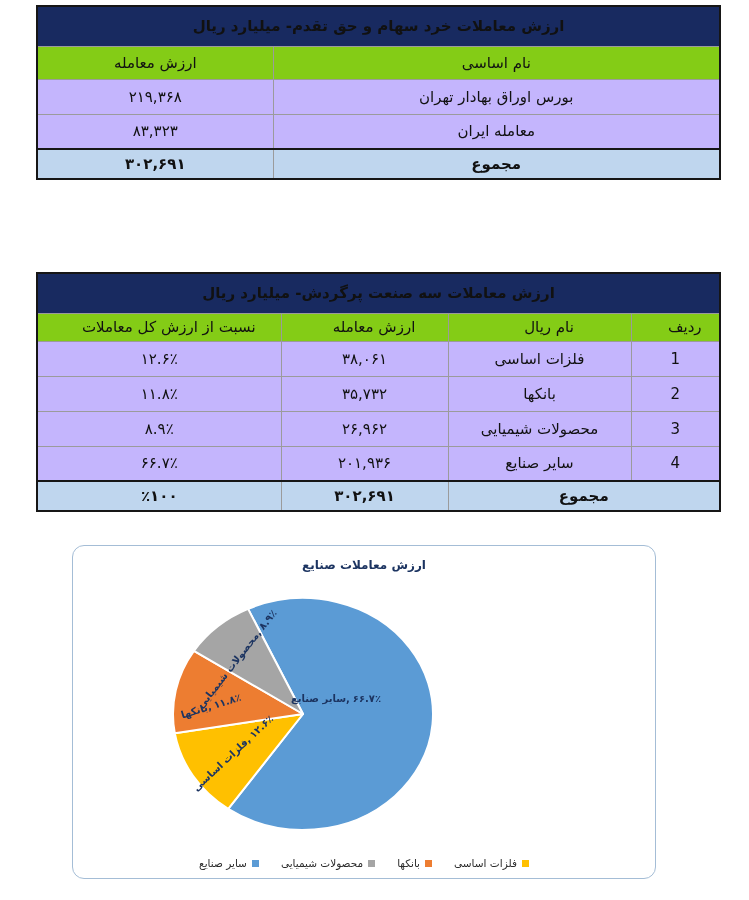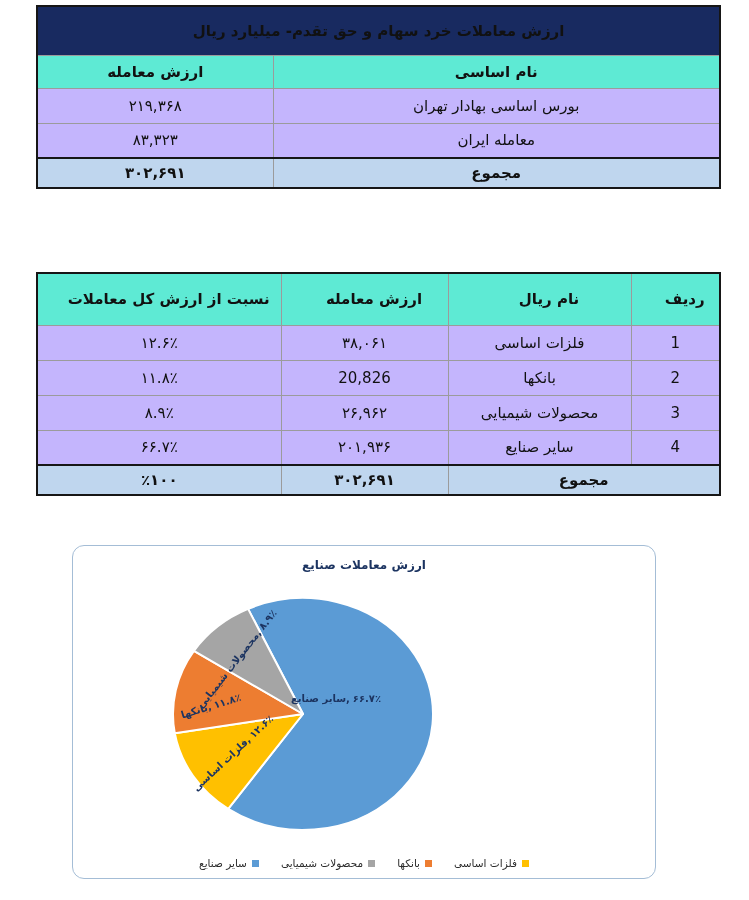--- a/index.html
+++ b/index.html
@@ -20,26 +20,26 @@
   #table2 { top:272px; }
   table.rpt td, table.rpt th {
     border:1px solid #9b9b9b;
     text-align:center; vertical-align:middle;
     color:#111; font-size:15px;
     overflow:hidden;
   }
   th.title-bar {
     background:#182a60; color:#ffffff;
     font-size:16px; font-weight:bold;
-    height:49px; border:1px solid #182a60;
+    height:40px; border:1px solid #182a60;
   }
   tr.hdr th {
-    background:#5eead4; font-weight:bold; height:33px;
-  }
-  #table2 tr.hdr th { height:52px;padding-left:19px; }
+    background:#84cc16; font-weight:normal; height:33px;
+  }
+  #table2 tr.hdr th { height:28px;padding-left:19px; }
   tr.data td { background:#c4b5fd; height:35px; }
   tr.total td {
     background:#bfd6ee; font-weight:bold; height:30px;
     border-top:2px solid #161616;
     margin-left:9px;
   }
   td.num, td.pct, th.num { direction:ltr; }
   td.idx { font-size:15px; font-family:"DejaVu Sans", sans-serif; }
 
   
@@ -84,21 +84,21 @@
       </colgroup>
     <tbody>
         <tr>
       <th class="title-bar" colspan="2">ارزش معاملات خرد سهام و حق تقدم- میلیارد ریال</th>
     </tr>
     <tr class="hdr">
       <th>نام اساسی</th>
       <th>ارزش معامله</th>
     </tr>
     <tr class="data">
-      <td>بورس اساسی بهادار تهران</td>
+      <td>بورس اوراق بهادار تهران</td>
       <td class="num">۲۱۹,۳۶۸</td>
     </tr>
     <tr class="data">
       <td>معامله ایران</td>
       <td class="num">۸۳,۳۲۳</td>
     </tr>
     <tr class="total">
       <td>مجموع</td>
       <td class="num">۳۰۲,۶۹۱</td>
     </tr>
@@ -106,36 +106,39 @@
     </table>
 
   <table class="rpt" id="table2">
     <colgroup>
       <col style="width:89px">
         <col style="width:183px">
         <col style="width:167px">
         <col style="width:244px">
     </colgroup>
     <tbody>
+        <tr>
+      <th class="title-bar" colspan="4">ارزش معاملات سه صنعت پرگردش- میلیارد ریال</th>
+    </tr>
     <tr class="hdr">
       <th>ردیف</th>
       <th>نام ریال</th>
       <th>ارزش معامله</th>
       <th>نسبت از ارزش کل معاملات</th>
     </tr>
     <tr class="data">
       <td class="idx">1</td>
       <td>فلزات اساسی</td>
       <td class="num">۳۸,۰۶۱</td>
       <td class="pct">۱۲.۶٪</td>
     </tr>
     <tr class="data">
       <td class="idx">2</td>
       <td>بانکها</td>
-      <td class="num">20,826</td>
+      <td class="num">۳۵,۷۳۲</td>
       <td class="pct">۱۱.۸٪</td>
     </tr>
     <tr class="data">
       <td class="idx">3</td>
       <td>محصولات شیمیایی</td>
       <td class="num">۲۶,۹۶۲</td>
       <td class="pct">۸.۹٪</td>
     </tr>
     <tr class="data">
       <td class="idx">4</td>

